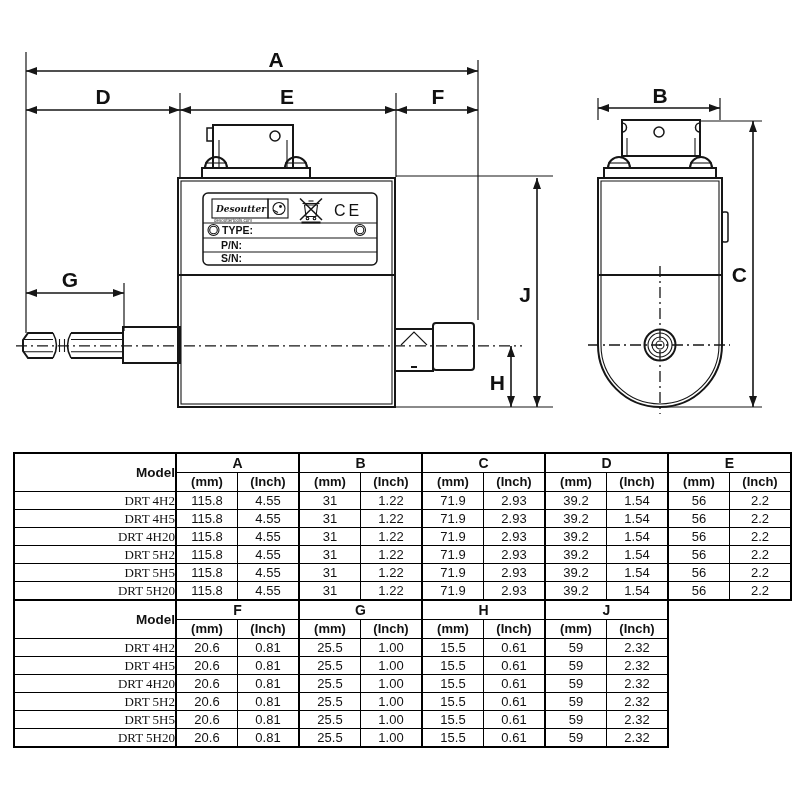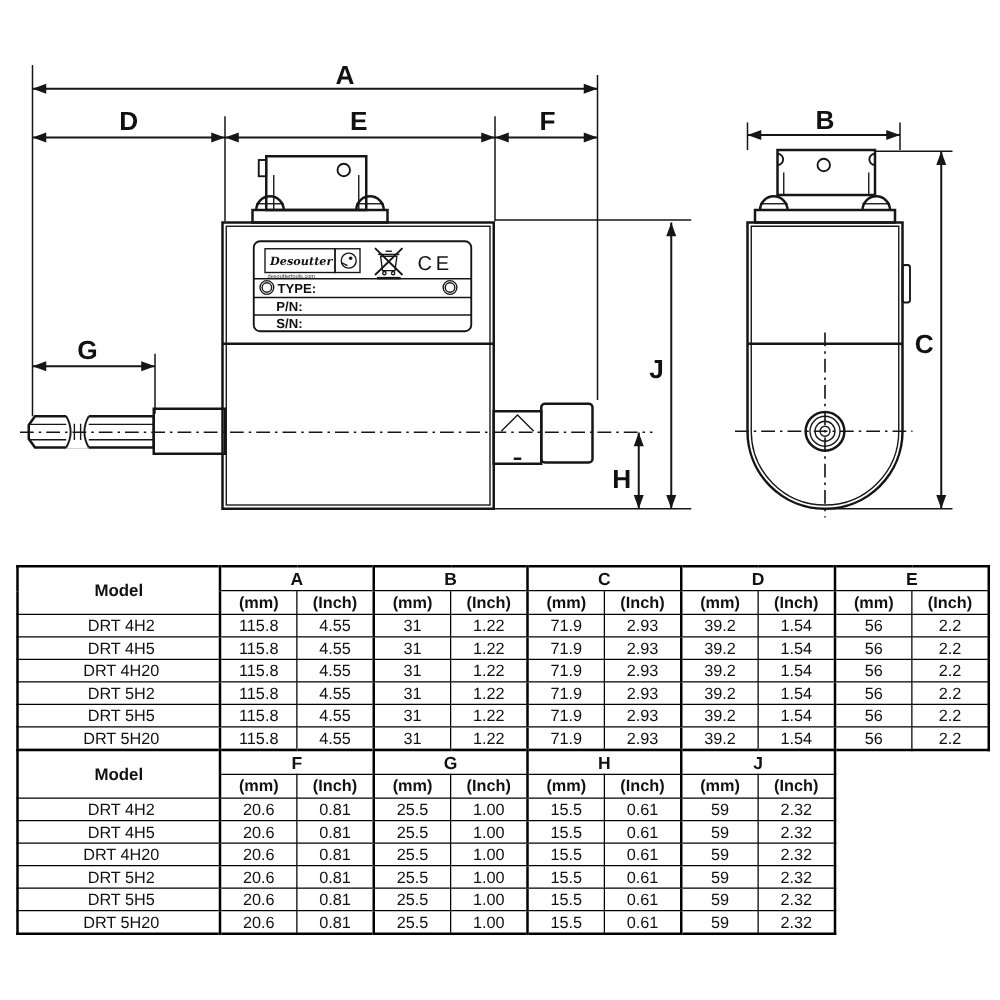--- a/index.html
+++ b/index.html
@@ -19,22 +19,22 @@
   .url{font:4.5px "Liberation Sans",sans-serif;fill:#333;}
   .ce{font:16px "Liberation Sans",sans-serif;letter-spacing:3px;}
   
   #tables{position:absolute;left:13px;top:452px;}
   .spec-table{border-collapse:collapse;table-layout:fixed;background:#fff;border:2px solid #000;}
   .spec-table th,.spec-table td{border:1px solid #000;font-size:13px;text-align:center;
        padding:0;height:17px;line-height:17px;white-space:nowrap;overflow:hidden;}
   .spec-table th{height:18px;line-height:18px;font-weight:bold;}
   .spec-table th.dimh{font-size:14px;}
   .spec-table .grp{border-left:2px solid #000;}
-  .spec-table .mcol{font-size:13.5px;}
-  .spec-table td.mcell{text-align:center;padding-left:4px;}
+  .spec-table .mcol{font-size:13.5px;text-align:right;}
+  .spec-table td.mcell{text-align:right;padding-left:4px;font-family:Liberation Serif, serif;}
   #t2{margin-top:-2px;}
 </style>
 </head>
 <body>
 
 <div id="stage">
 
   <svg width="800" height="450" viewBox="0 0 800 450">
     <defs>
       <marker id="arr" markerUnits="userSpaceOnUse" markerWidth="12" markerHeight="9" refX="11.5" refY="4.5" orient="auto-start-reverse">

